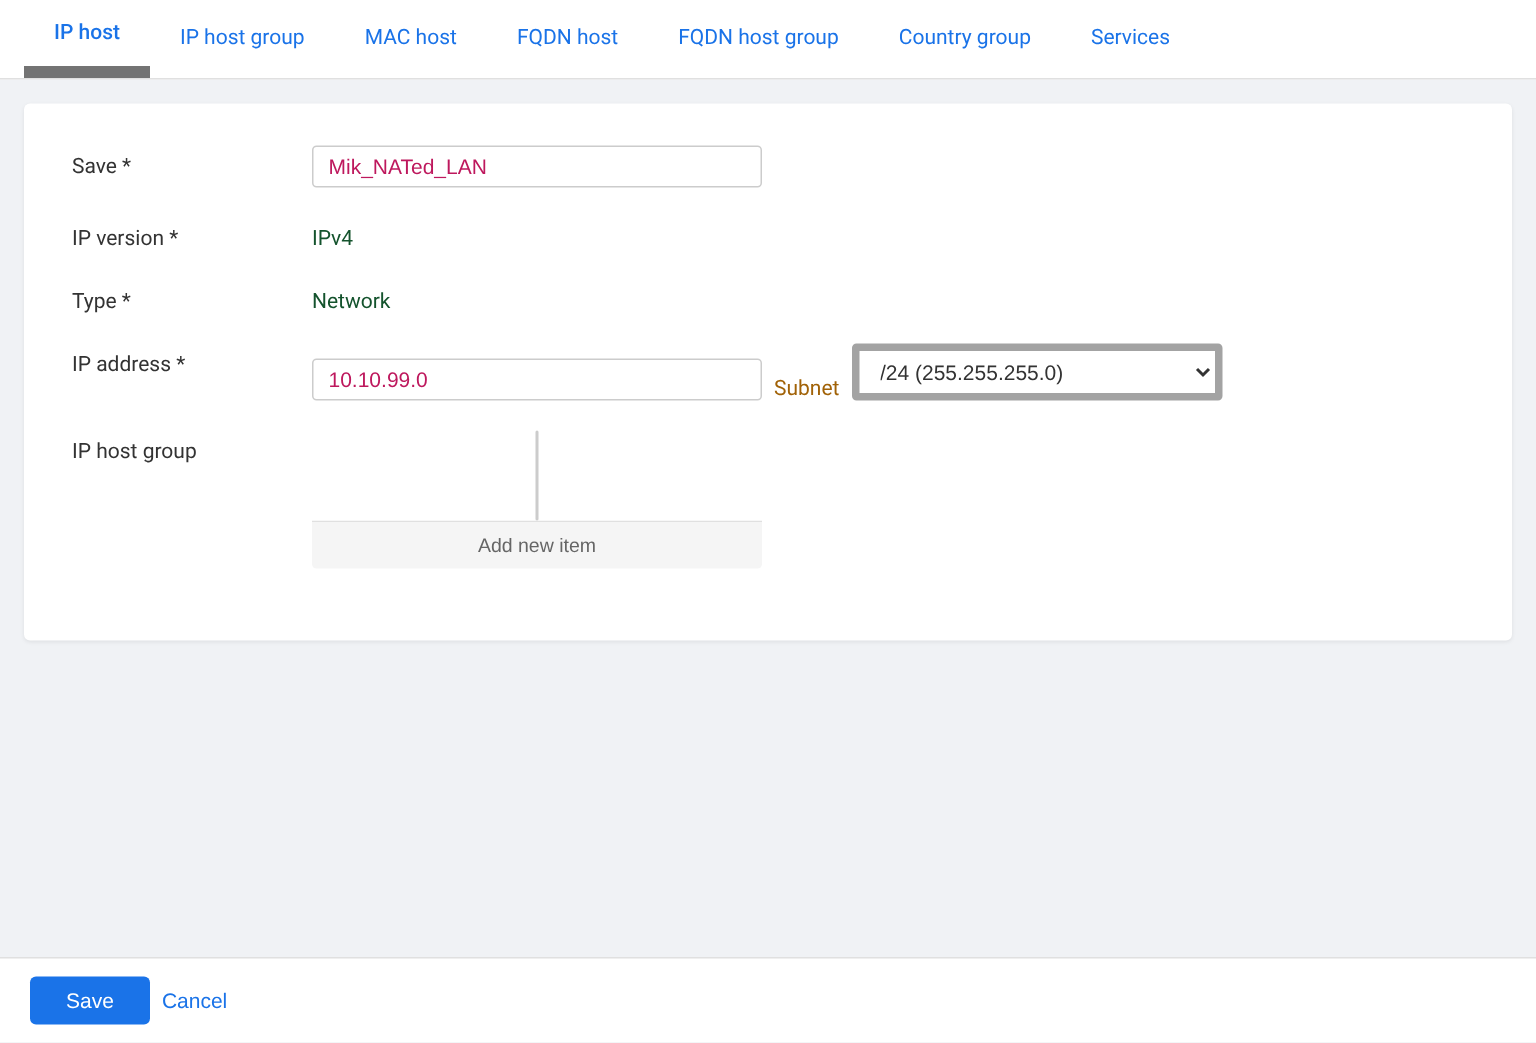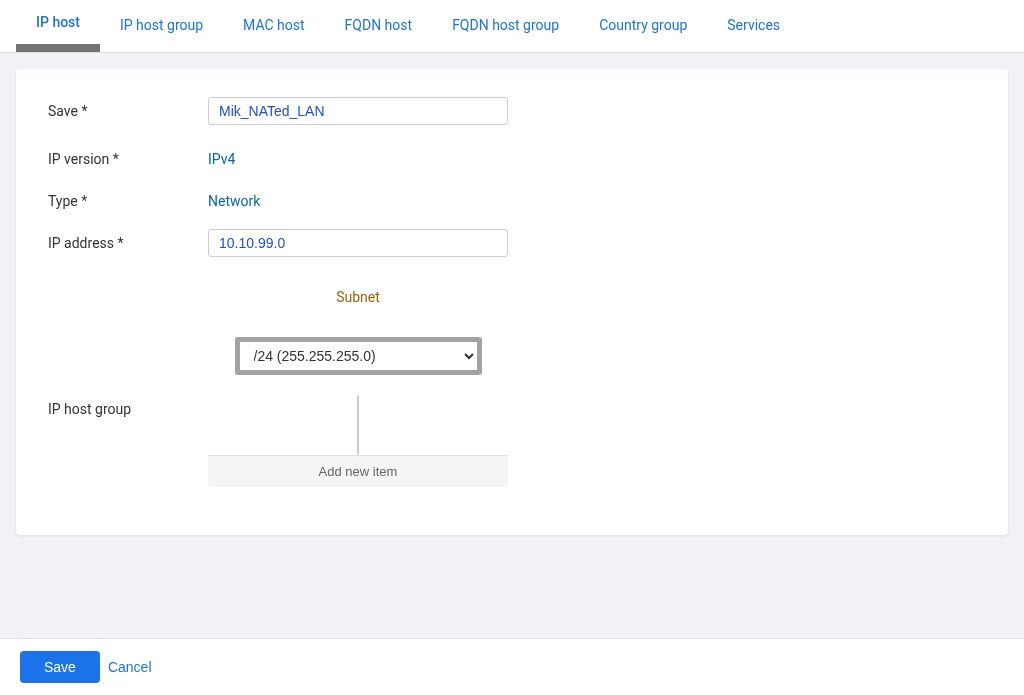--- a/index.html
+++ b/index.html
@@ -65,39 +65,38 @@
     .form-label {
       width: 160px;
       min-width: 160px;
       padding-top: 6px;
       font-size: 14px;
       color: #333;
     }
 
     .form-value {
       font-size: 14px;
-      color: #0369a1;
+      color: #14532d;
       padding-top: 6px;
     }
 
     .form-input {
       border: 1px solid #ccc;
       border-radius: 3px;
       padding: 5px 10px;
       font-size: 14px;
-      color: #1d4ed8;
+      color: #be185d;
       outline: none;
       width: 300px;
     }
 
     .ip-address-row {
       display: flex;
-      align-items: center;
-      gap: 32px;
-      flex-direction: column;
+      align-items: flex-end;
+      gap: 8px;
     }
 
     .subnet-label {
       font-size: 14px;
       color: #a16207;
     }
 
     .subnet-select {
       border: 5px solid #a3a3a3;
       border-radius: 3px;

